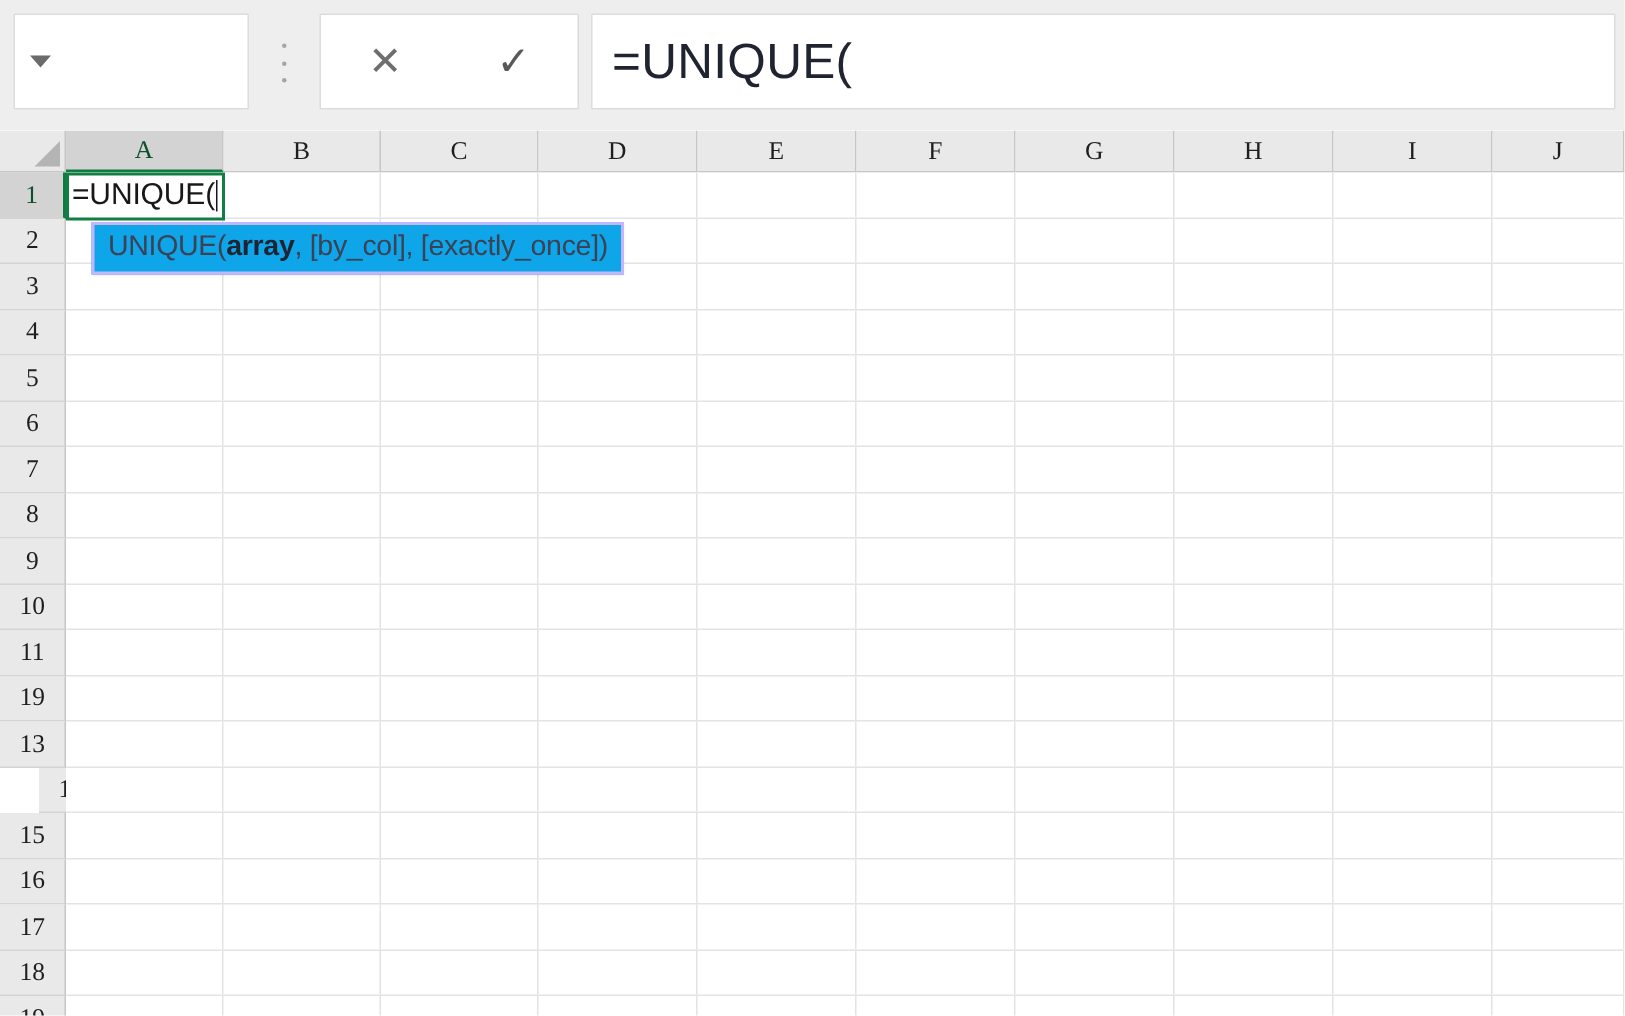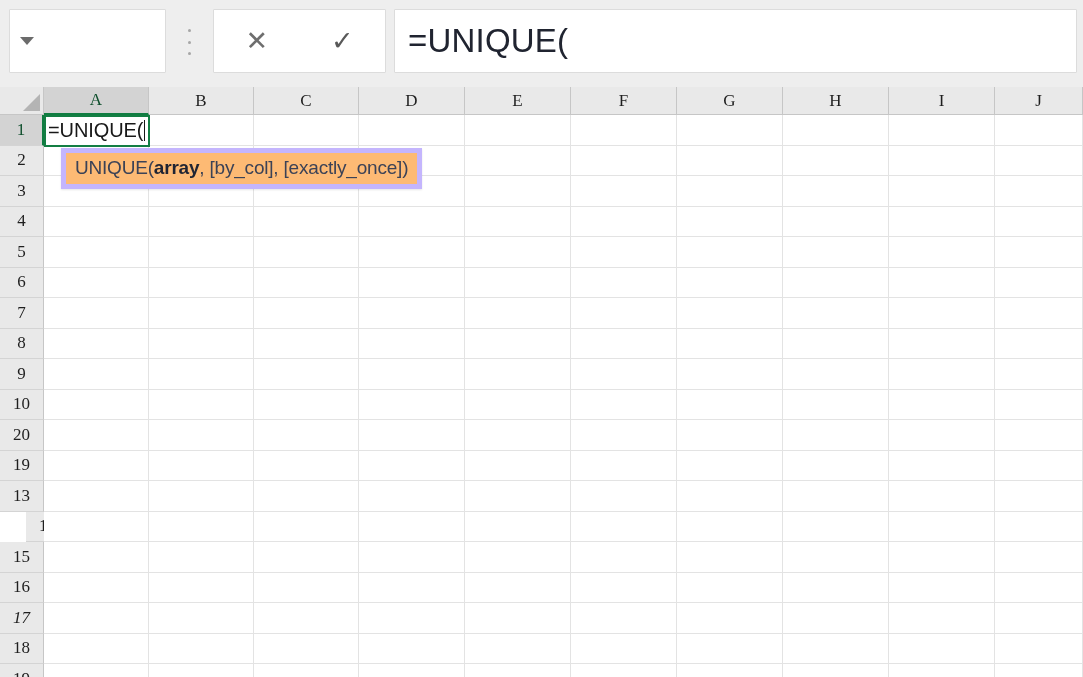--- a/index.html
+++ b/index.html
@@ -268,22 +268,22 @@
     height: 21px;
     background: #181818;
     margin-left: 1px;
     vertical-align: middle;
   }
 
   
   .func-tooltip {
     position: absolute;
     z-index: 8;
-    background: #fdba74;
-    border: 5px solid #c4b5fd;
+    background: #0ea5e9;
+    border: 2px solid #c4b5fd;
     box-sizing: border-box;
     padding: 4px 9px 5px 9px;
     font-size: 19px;
     color: #3b4256;
     white-space: nowrap;
     box-shadow: 0 1px 2px rgba(0,0,0,0.10);
     letter-spacing: -0.2px;
   }
   .func-tooltip b { color: #1f2433; font-weight: bold; }
 </style>
@@ -345,27 +345,27 @@
         <div class="row-head selected" style="height: 30.5px;">1</div>
         <div class="row-head" style="height: 30.5px;">2</div>
         <div class="row-head" style="height: 30.5px;">3</div>
         <div class="row-head" style="height: 30.5px;">4</div>
         <div class="row-head" style="height: 30.5px;">5</div>
         <div class="row-head" style="height: 30.5px;">6</div>
         <div class="row-head" style="height: 30.5px;">7</div>
         <div class="row-head" style="height: 30.5px;">8</div>
         <div class="row-head" style="height: 30.5px;">9</div>
         <div class="row-head" style="height: 30.5px;">10</div>
-        <div class="row-head" style="height: 30.5px;">20</div>
+        <div class="row-head" style="height: 30.5px;">11</div>
         <div class="row-head" style="height: 30.5px;">19</div>
         <div class="row-head" style="height: 30.5px;">13</div>
         <div class="row-head" style="height: 30.5px; margin-left: 26px;">14</div>
         <div class="row-head" style="height: 30.5px;">15</div>
         <div class="row-head" style="height: 30.5px;">16</div>
-        <div class="row-head" style="height: 30.5px; font-style: italic;">17</div>
+        <div class="row-head" style="height: 30.5px;">17</div>
         <div class="row-head" style="height: 30.5px;">18</div>
         <div class="row-head" style="height: 30.5px;">19</div>
       </div>
     <div class="cells" id="cells">
         <div class="grid-row" style="height: 30.5px;">
           <div class="grid-cell" style="width: 105px;"></div>
           <div class="grid-cell" style="width: 105px;"></div>
           <div class="grid-cell" style="width: 105px;"></div>
           <div class="grid-cell" style="width: 106px;"></div>
           <div class="grid-cell" style="width: 106px;"></div>

